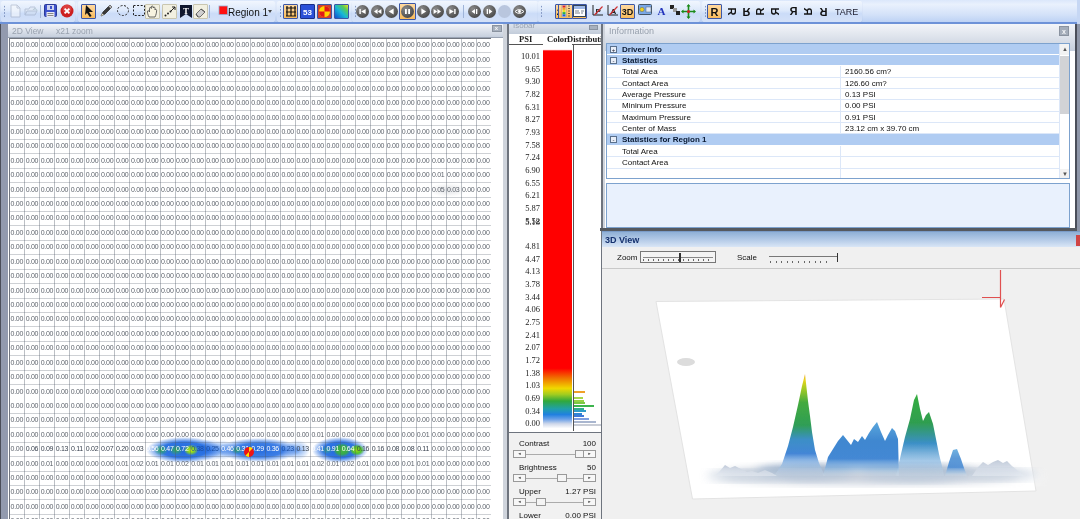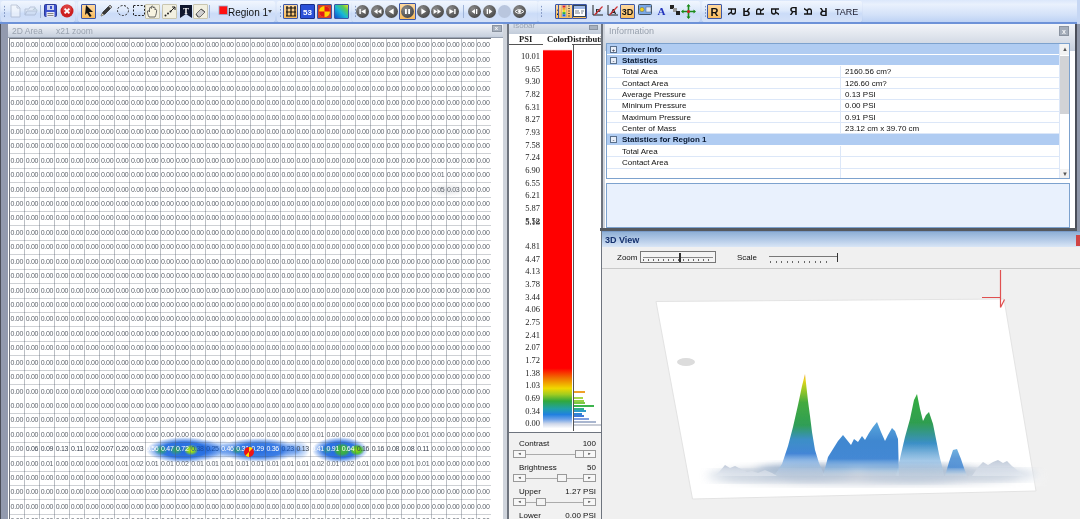--- a/index.html
+++ b/index.html
@@ -284,21 +284,21 @@
     <div class="ic" style="left:66px;font-weight:bold;font-size:11px;color:#111;transform:rotate(-90deg) scaleX(-1)">R</div>
     <div class="ic" style="left:84px;font-weight:bold;font-size:11px;color:#111;transform:scaleX(-1)">R</div>
     <div class="ic" style="left:98px;font-weight:bold;font-size:11px;color:#111;transform:rotate(90deg) scaleX(-1)">R</div>
     <div class="ic" style="left:114px;font-weight:bold;font-size:11px;color:#111;transform:rotate(180deg)">R</div>
     <span style="position:absolute;left:133px;top:6px;font-size:9px;color:#223">TARE</span>
   </div>
 </div>
 
 <div id="lstrip"></div>
 <div id="hdr2d">
-      <span style="left:4px">2D Area</span>
+      <span style="left:4px">2D View</span>
       <span style="left:48px">x21 zoom</span>
     </div>
 <div id="pin2d">x</div>
 <div id="grid"></div>
 <div id="blobs"></div>
 <div style="position:absolute;left:428px;top:182px;width:40px;height:16px;background:radial-gradient(ellipse 19px 7px at 20px 8px,rgba(200,203,208,.55),rgba(220,222,226,0))"></div>
 <div id="gridlines"></div>
 <div class="gr" style="top:38.4px"><s>0.00</s><s>0.00</s><s>0.00</s><s>0.00</s><s>0.00</s><s>0.00</s><s>0.00</s><s>0.00</s><s>0.00</s><s>0.00</s><s>0.00</s><s>0.00</s><s>0.00</s><s>0.00</s><s>0.00</s><s>0.00</s><s>0.00</s><s>0.00</s><s>0.00</s><s>0.00</s><s>0.00</s><s>0.00</s><s>0.00</s><s>0.00</s><s>0.00</s><s>0.00</s><s>0.00</s><s>0.00</s><s>0.00</s><s>0.00</s><s>0.00</s><s>0.00</s></div>
 <div class="gr" style="top:52.8px"><s>0.00</s><s>0.00</s><s>0.00</s><s>0.00</s><s>0.00</s><s>0.00</s><s>0.00</s><s>0.00</s><s>0.00</s><s>0.00</s><s>0.00</s><s>0.00</s><s>0.00</s><s>0.00</s><s>0.00</s><s>0.00</s><s>0.00</s><s>0.00</s><s>0.00</s><s>0.00</s><s>0.00</s><s>0.00</s><s>0.00</s><s>0.00</s><s>0.00</s><s>0.00</s><s>0.00</s><s>0.00</s><s>0.00</s><s>0.00</s><s>0.00</s><s>0.00</s></div>
 <div class="gr" style="top:67.2px"><s>0.00</s><s>0.00</s><s>0.00</s><s>0.00</s><s>0.00</s><s>0.00</s><s>0.00</s><s>0.00</s><s>0.00</s><s>0.00</s><s>0.00</s><s>0.00</s><s>0.00</s><s>0.00</s><s>0.00</s><s>0.00</s><s>0.00</s><s>0.00</s><s>0.00</s><s>0.00</s><s>0.00</s><s>0.00</s><s>0.00</s><s>0.00</s><s>0.00</s><s>0.00</s><s>0.00</s><s>0.00</s><s>0.00</s><s>0.00</s><s>0.00</s><s>0.00</s></div>

